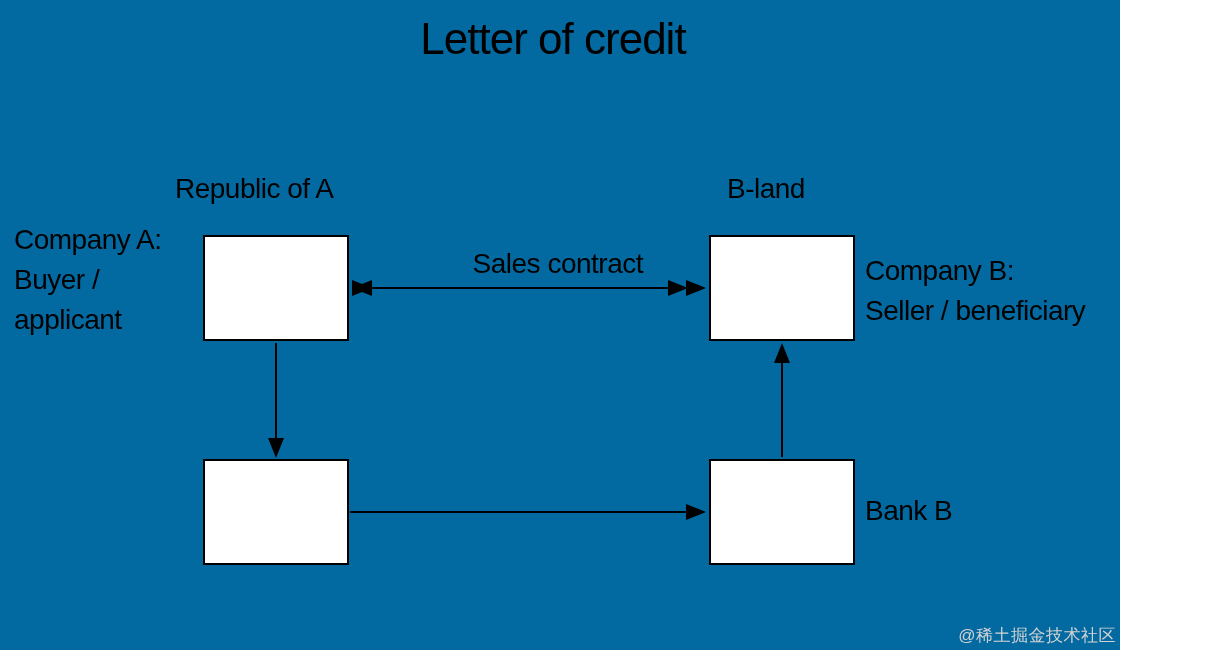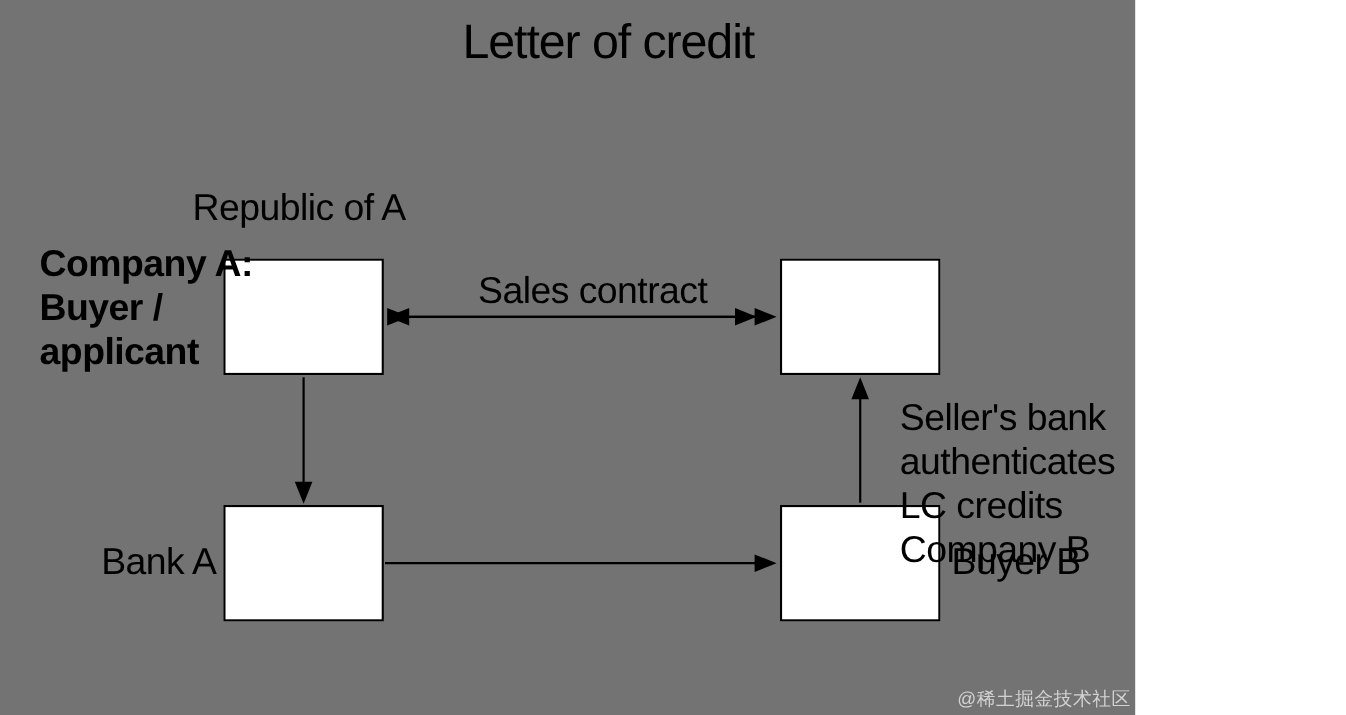--- a/index.html
+++ b/index.html
@@ -2,48 +2,48 @@
 <html><head>
 <meta charset="utf-8">
 <style>
   html, body {
     margin: 0;
     padding: 0;
     background: #ffffff;
   }
   .canvas {
     position: relative;
-    width: 1032px;
+    width: 1120px;
     height: 650px;
-    background: #737373;
+    background: #0369a1;
     overflow: hidden;
     font-family: "Liberation Sans", "DejaVu Sans", sans-serif;
     color: #000000;
   }
   .title {
     position: absolute;
     top: 13px;
     left: 353px;
     width: 400px;
     text-align: center;
     font-size: 44px;
     letter-spacing: -1px;
     line-height: 52px;
     white-space: nowrap;
   }
   .lbl {
     position: absolute;
-    font-size: 34px;
+    font-size: 28px;
     line-height: 40px;
     white-space: pre-line;
     letter-spacing: -0.5px;
   }
   .region-left  { top: 169px; left: 175px; }
   .region-right { top: 169px; left: 727px; }
-  .company-a-label { top: 220px; left: 36px; font-weight: bold; }
+  .company-a-label { top: 220px; left: 14px; }
   .company-b-label { top: 251px; left: 865px; }
   .bank-a-label { top: 491px; left: 92px; }
   .bank-b-label { top: 491px; left: 865px; }
   .sales-label { top: 244px; left: 403px; width: 240px; text-align: right; }
   .buyer-applies-label { top: 366px; left: 78px; }
   .bank-issues-label { top: 516px; left: 385px; }
   .bank-auth-label { top: 360px; left: 818px; }
   .box {
     position: absolute;
     width: 146px;
@@ -74,35 +74,35 @@
   }
 </style>
 </head>
 <body>
 
 <div class="canvas">
 
   <div class="title">Letter of credit</div>
 
   <div class="lbl region-left">Republic of A</div>
+  <div class="lbl region-right">B-land</div>
 
   <div class="box box-company-a"></div>
   <div class="box box-company-b"></div>
   <div class="box box-bank-a"></div>
   <div class="box box-bank-b"></div>
 
   <div class="lbl company-a-label">Company A:
 Buyer /
 applicant</div>
-  <div class="lbl bank-a-label">Bank A</div>
-  <div class="lbl bank-b-label">Buyer B</div>
+  <div class="lbl company-b-label">Company B:
+Seller / beneficiary</div>
+  <div class="lbl bank-b-label">Bank B</div>
 
   <div class="lbl sales-label">Sales contract</div>
-  <div class="lbl bank-auth-label">Seller's bank authenticates
-LC credits Company B</div>
 
   <svg class="arrows" viewBox="0 0 1224 650" xmlns="http://www.w3.org/2000/svg">
     <defs>
       <marker id="head" markerUnits="userSpaceOnUse" markerWidth="22" markerHeight="18" refX="19" refY="8" orient="auto">
         <path d="M0,0 L20,8 L0,16 Z" fill="#000000"></path>
       </marker>
     </defs>
 
     <line x1="371" y1="288" x2="687" y2="288" stroke="#000000" stroke-width="2" marker-start="url(#head)" marker-end="url(#head)" transform="rotate(180 371 288) rotate(180 371 288)"></line>
 

